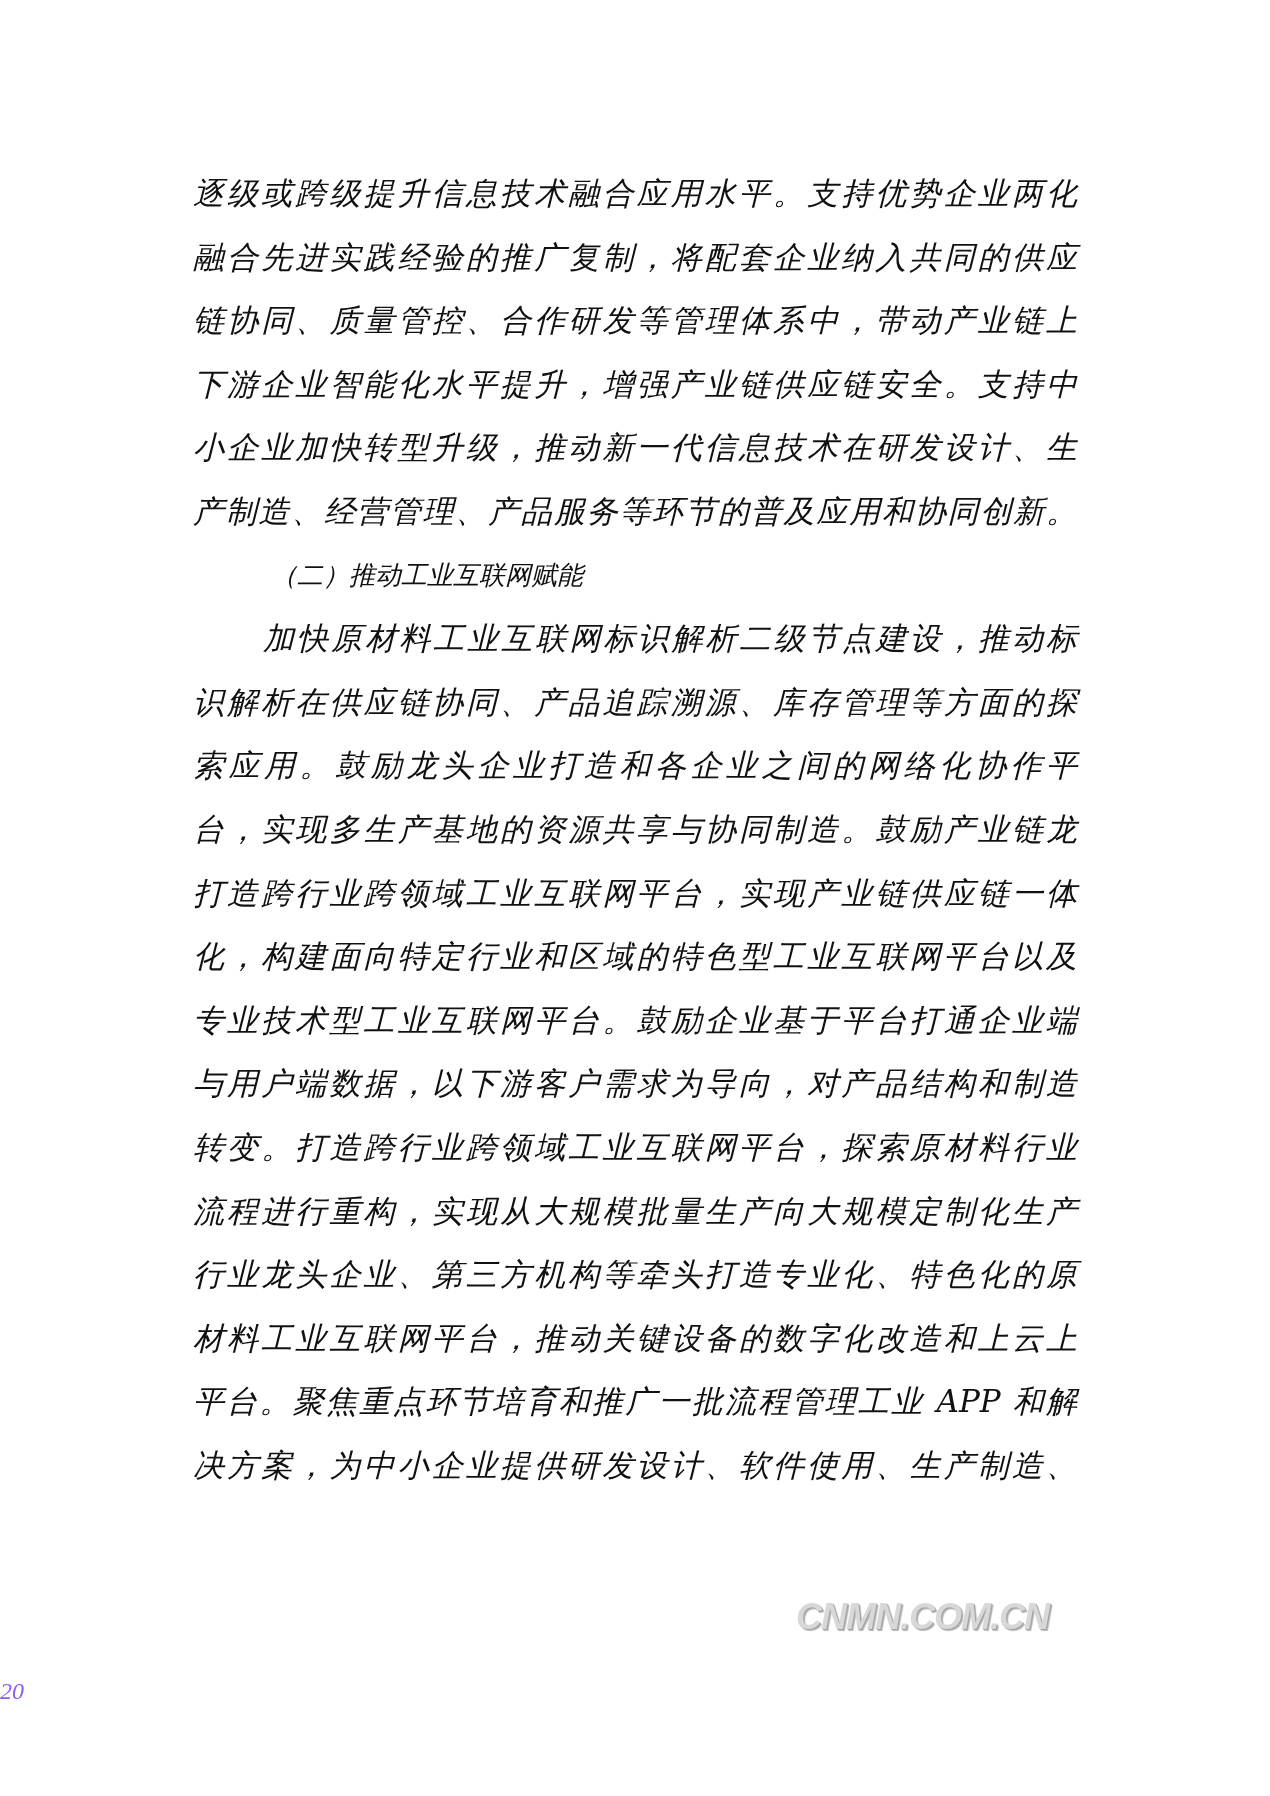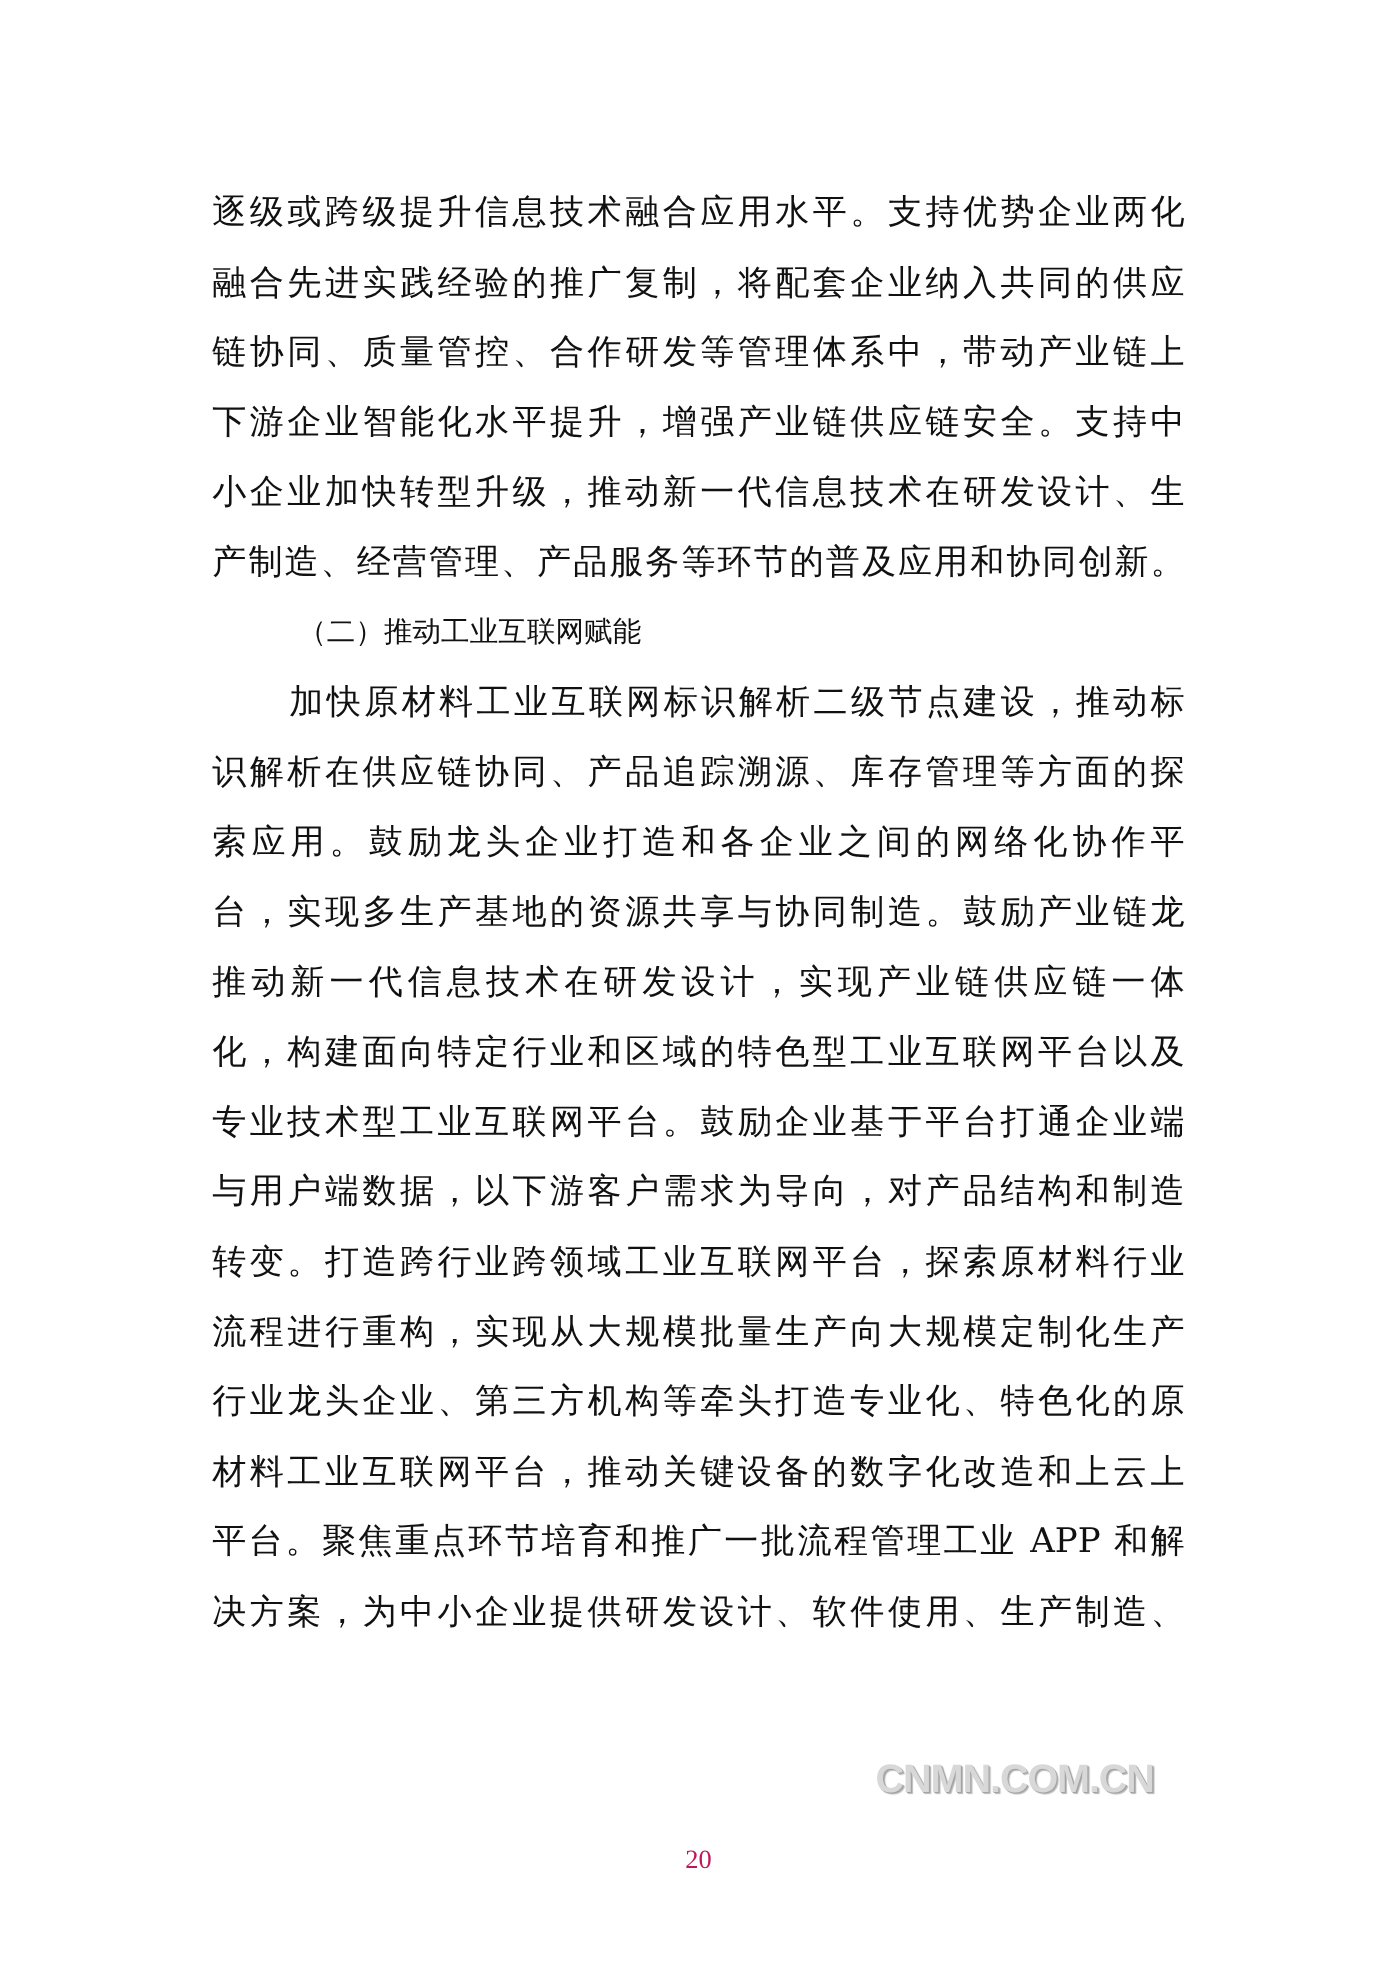--- a/index.html
+++ b/index.html
@@ -12,20 +12,21 @@
     height: 1796px;
     position: relative;
     overflow: hidden;
   }
   .page {
     position: absolute;
     left: 0; top: 0;
     width: 1005px;
     height: 1796px;
     background: #ffffff;
+    font-style: italic;
   }
   .body-text {
     position: absolute;
     left: 193px;
     top: 162px;
     width: 884px;
     font-family: "DejaVu Serif", "Liberation Serif", serif;
     font-size: 31px;
     line-height: 63.6px;
     color: #111111;
@@ -46,24 +47,24 @@
     text-align-last: left;
     font-family: "DejaVu Sans", "Liberation Sans", sans-serif;
     font-size: 26px;
     color: #111111;
   }
   .page-number {
     position: absolute;
     left: 0;
     width: 1270px;
     top: 1678px;
-    text-align: center;
+    text-align: left;
     font-family: "Liberation Serif", "DejaVu Serif", serif;
     font-size: 24px;
-    color: #be185d;
+    color: #8b5cf6;
   }
   .watermark {
     position: absolute;
     left: 796px;
     top: 1596px;
     width: 250px;
     font-family: "Liberation Sans", "DejaVu Sans", sans-serif;
     font-weight: bold;
     font-size: 36px;
     letter-spacing: -1px;
@@ -82,21 +83,21 @@
     <span class="line">融合先进实践经验的推广复制，将配套企业纳入共同的供应</span>
     <span class="line">链协同、质量管控、合作研发等管理体系中，带动产业链上</span>
     <span class="line">下游企业智能化水平提升，增强产业链供应链安全。支持中</span>
     <span class="line">小企业加快转型升级，推动新一代信息技术在研发设计、生</span>
     <span class="line">产制造、经营管理、产品服务等环节的普及应用和协同创新。</span>
     <span class="line heading">（二）推动工业互联网赋能</span>
     <span class="line indent">加快原材料工业互联网标识解析二级节点建设，推动标</span>
     <span class="line">识解析在供应链协同、产品追踪溯源、库存管理等方面的探</span>
     <span class="line">索应用。鼓励龙头企业打造和各企业之间的网络化协作平</span>
     <span class="line">台，实现多生产基地的资源共享与协同制造。鼓励产业链龙</span>
-    <span class="line">推动新一代信息技术在研发设计，实现产业链供应链一体</span>
+    <span class="line">打造跨行业跨领域工业互联网平台，实现产业链供应链一体</span>
     <span class="line">化，构建面向特定行业和区域的特色型工业互联网平台以及</span>
     <span class="line">专业技术型工业互联网平台。鼓励企业基于平台打通企业端</span>
     <span class="line">与用户端数据，以下游客户需求为导向，对产品结构和制造</span>
     <span class="line">转变。打造跨行业跨领域工业互联网平台，探索原材料行业</span>
     <span class="line">流程进行重构，实现从大规模批量生产向大规模定制化生产</span>
     <span class="line">行业龙头企业、第三方机构等牵头打造专业化、特色化的原</span>
     <span class="line">材料工业互联网平台，推动关键设备的数字化改造和上云上</span>
     <span class="line">平台。聚焦重点环节培育和推广一批流程管理工业 APP 和解</span>
     <span class="line">决方案，为中小企业提供研发设计、软件使用、生产制造、</span>
   </div>

